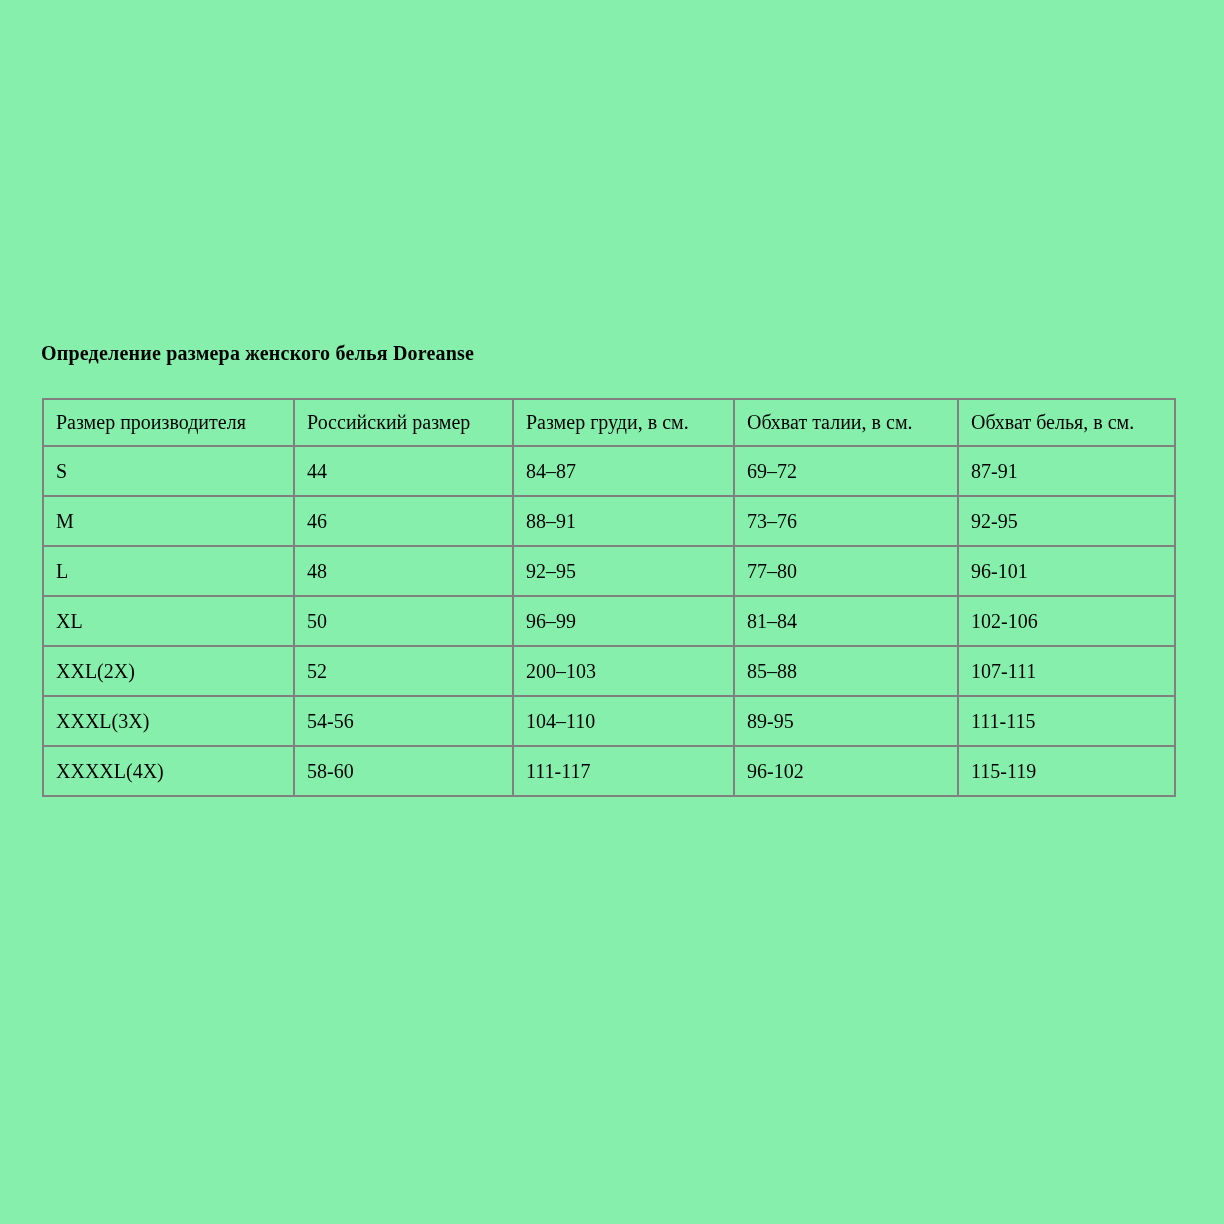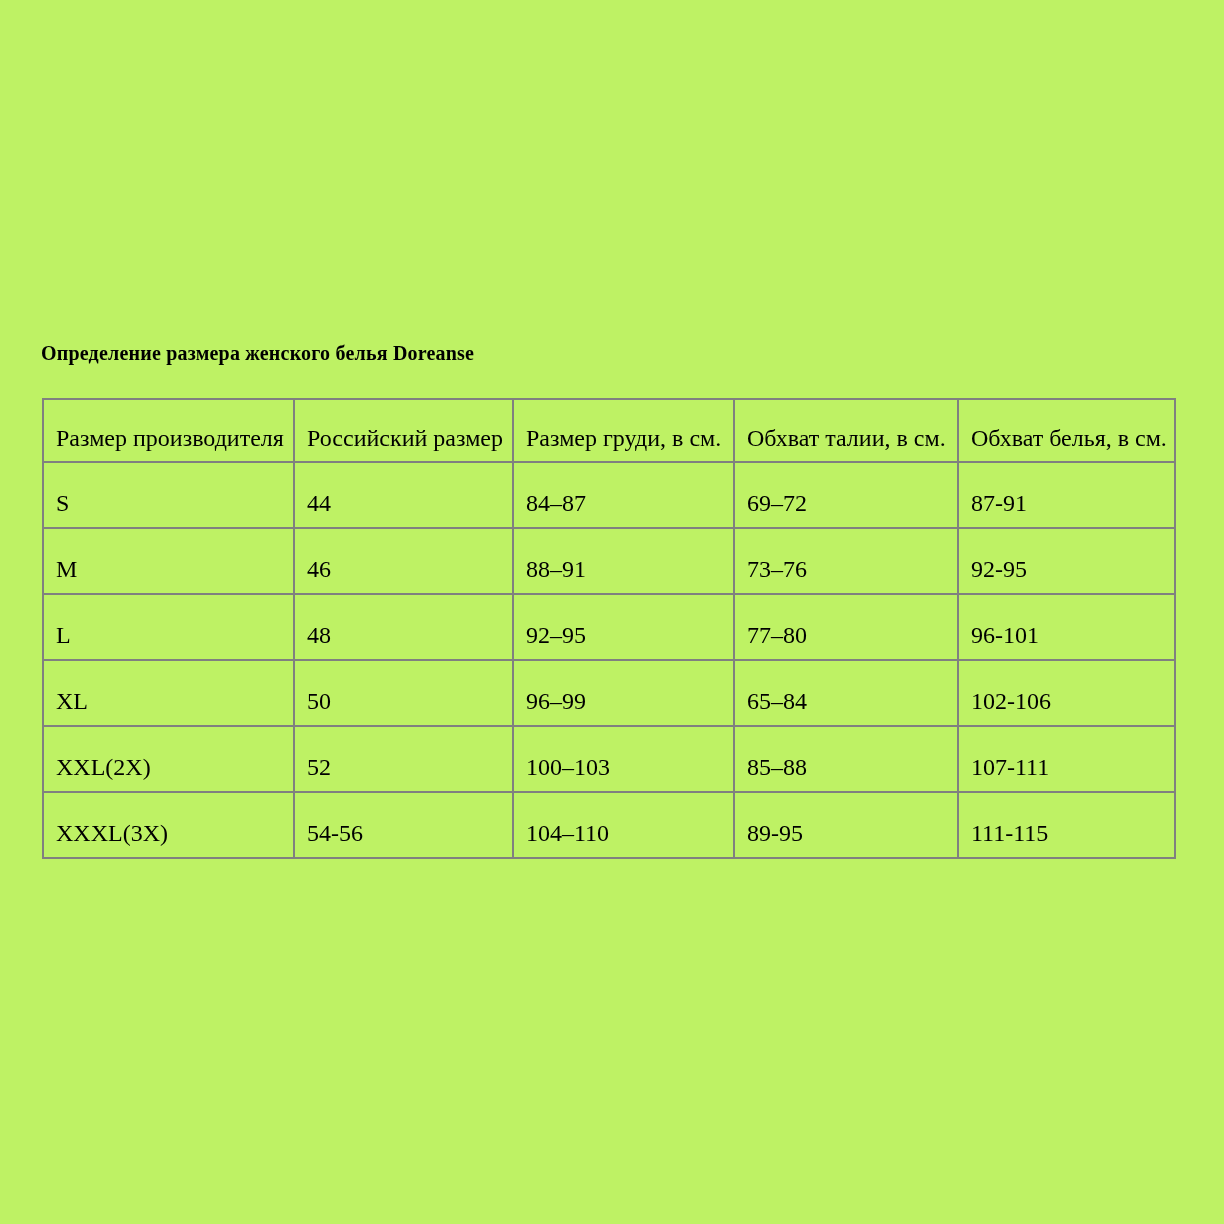--- a/index.html
+++ b/index.html
@@ -6,21 +6,21 @@
     margin: 0;
     padding: 0;
     background: #ffffff;
     font-family: "Liberation Serif", "DejaVu Serif", serif;
     color: #000000;
   }
   .page {
     position: relative;
     width: 1224px;
     height: 1224px;
-    background: #bef264;
+    background: #86efac;
     overflow: hidden;
   }
   .page-title {
     position: absolute;
     top: 342px;
     left: 41px;
     font-size: 20px;
     font-weight: bold;
     letter-spacing: 0.2px;
     white-space: nowrap;
@@ -29,26 +29,26 @@
     position: absolute;
     top: 398px;
     left: 42px;
     width: 1132px;
     border-collapse: collapse;
     table-layout: fixed;
   }
   .size-table th,
   .size-table td {
     border: 2px solid #808080;
-    font-size: 24px;
+    font-size: 20px;
     font-weight: normal;
     text-align: left;
     vertical-align: middle;
     height: 48px;
-    padding: 16px 4px 0 12px;
+    padding: 0 4px 0 12px;
     white-space: nowrap;
     overflow: hidden;
   }
   .size-table th {
     height: 45px;
   }
 </style>
 </head>
 <body>
 
@@ -92,33 +92,40 @@
         <td>L</td>
         <td>48</td>
         <td>92–95</td>
         <td>77–80</td>
         <td>96-101</td>
       </tr>
       <tr>
         <td>XL</td>
         <td>50</td>
         <td>96–99</td>
-        <td>65–84</td>
+        <td>81–84</td>
         <td>102-106</td>
       </tr>
       <tr>
         <td>XXL(2X)</td>
         <td>52</td>
-        <td>100–103</td>
+        <td>200–103</td>
         <td>85–88</td>
         <td>107-111</td>
       </tr>
       <tr>
         <td>XXXL(3X)</td>
         <td>54-56</td>
         <td>104–110</td>
         <td>89-95</td>
         <td>111-115</td>
       </tr>
+      <tr>
+        <td>XXXXL(4X)</td>
+        <td>58-60</td>
+        <td>111-117</td>
+        <td>96-102</td>
+        <td>115-119</td>
+      </tr>
     </tbody>
   </table>
 
 </div>
 
 </body></html>

